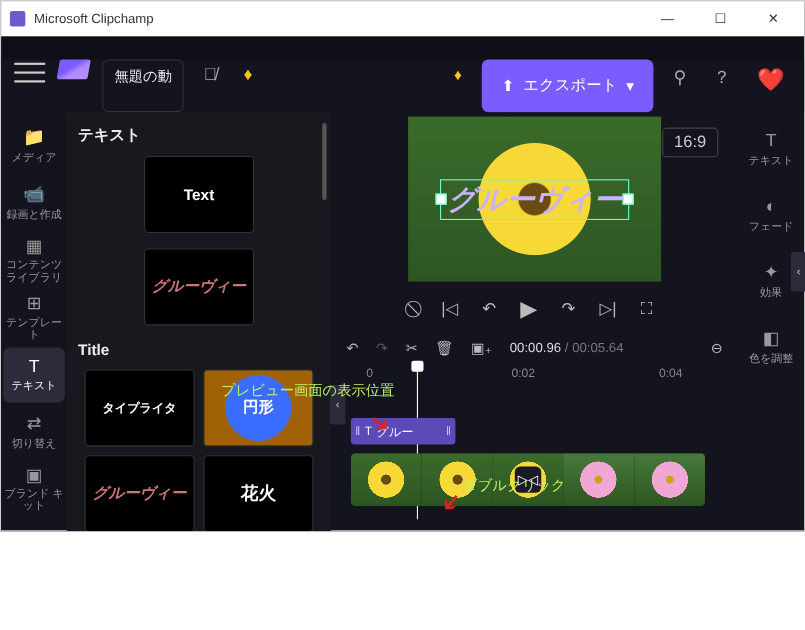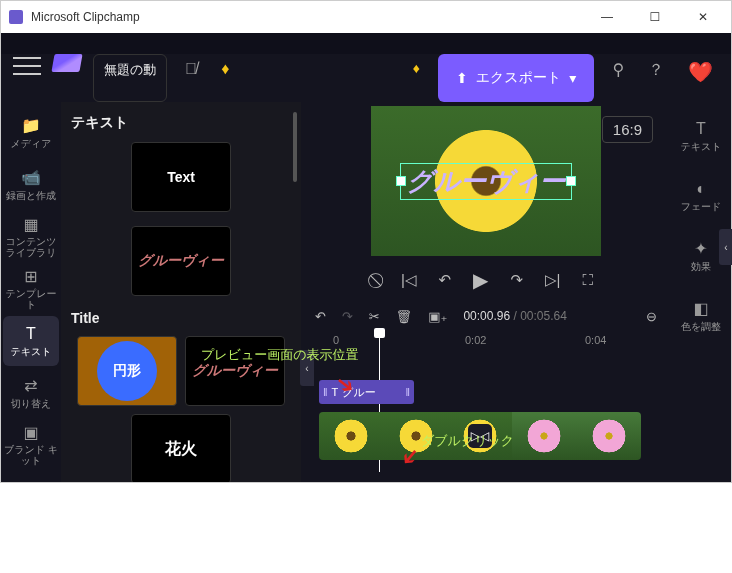--- a/index.html
+++ b/index.html
@@ -142,20 +142,23 @@
             <span>Text</span>
           </div>
       </div>
       <div class="thumb-row">
         <div class="preset groovy">
             <span>グルーヴィー</span>
           </div>
       </div>
       <h3>Title</h3>
       <div class="thumb-row">
+        <div class="preset" style="font-size:11px">
+            <span>タイプライタ</span>
+          </div>
         <div class="preset circle" style="background:#a16207">
             <span>円形</span>
           </div>
         <div class="preset groovy">
             <span>グルーヴィー</span>
           </div>
         <div class="preset" style="font-size:16px">
             <span>花火</span>
           </div>
       </div>
@@ -191,21 +194,21 @@
           <span>00:00.96</span>
           <span class="dur"> / </span><span class="dur">00:05.64</span>
         </span>
         <span style="margin-left:auto">⊖</span>
       </div>
 
       <div class="timeline">
         <div class="ruler">
           <span style="left:18px">0</span>
           <span style="left:150px">0:02</span>
-          <span style="left:270px">0:04</span>
+          <span style="left:284px">0:04</span>
         </div>
         <div class="playhead"></div>
         <div class="clip-text">
           <span class="grip">‖</span>
           <span>T</span>
           <span>グルー</span>
           <span class="grip" style="margin-left:auto">‖</span>
         </div>
         <div class="clip-video">
           <div class="vthumb y">

